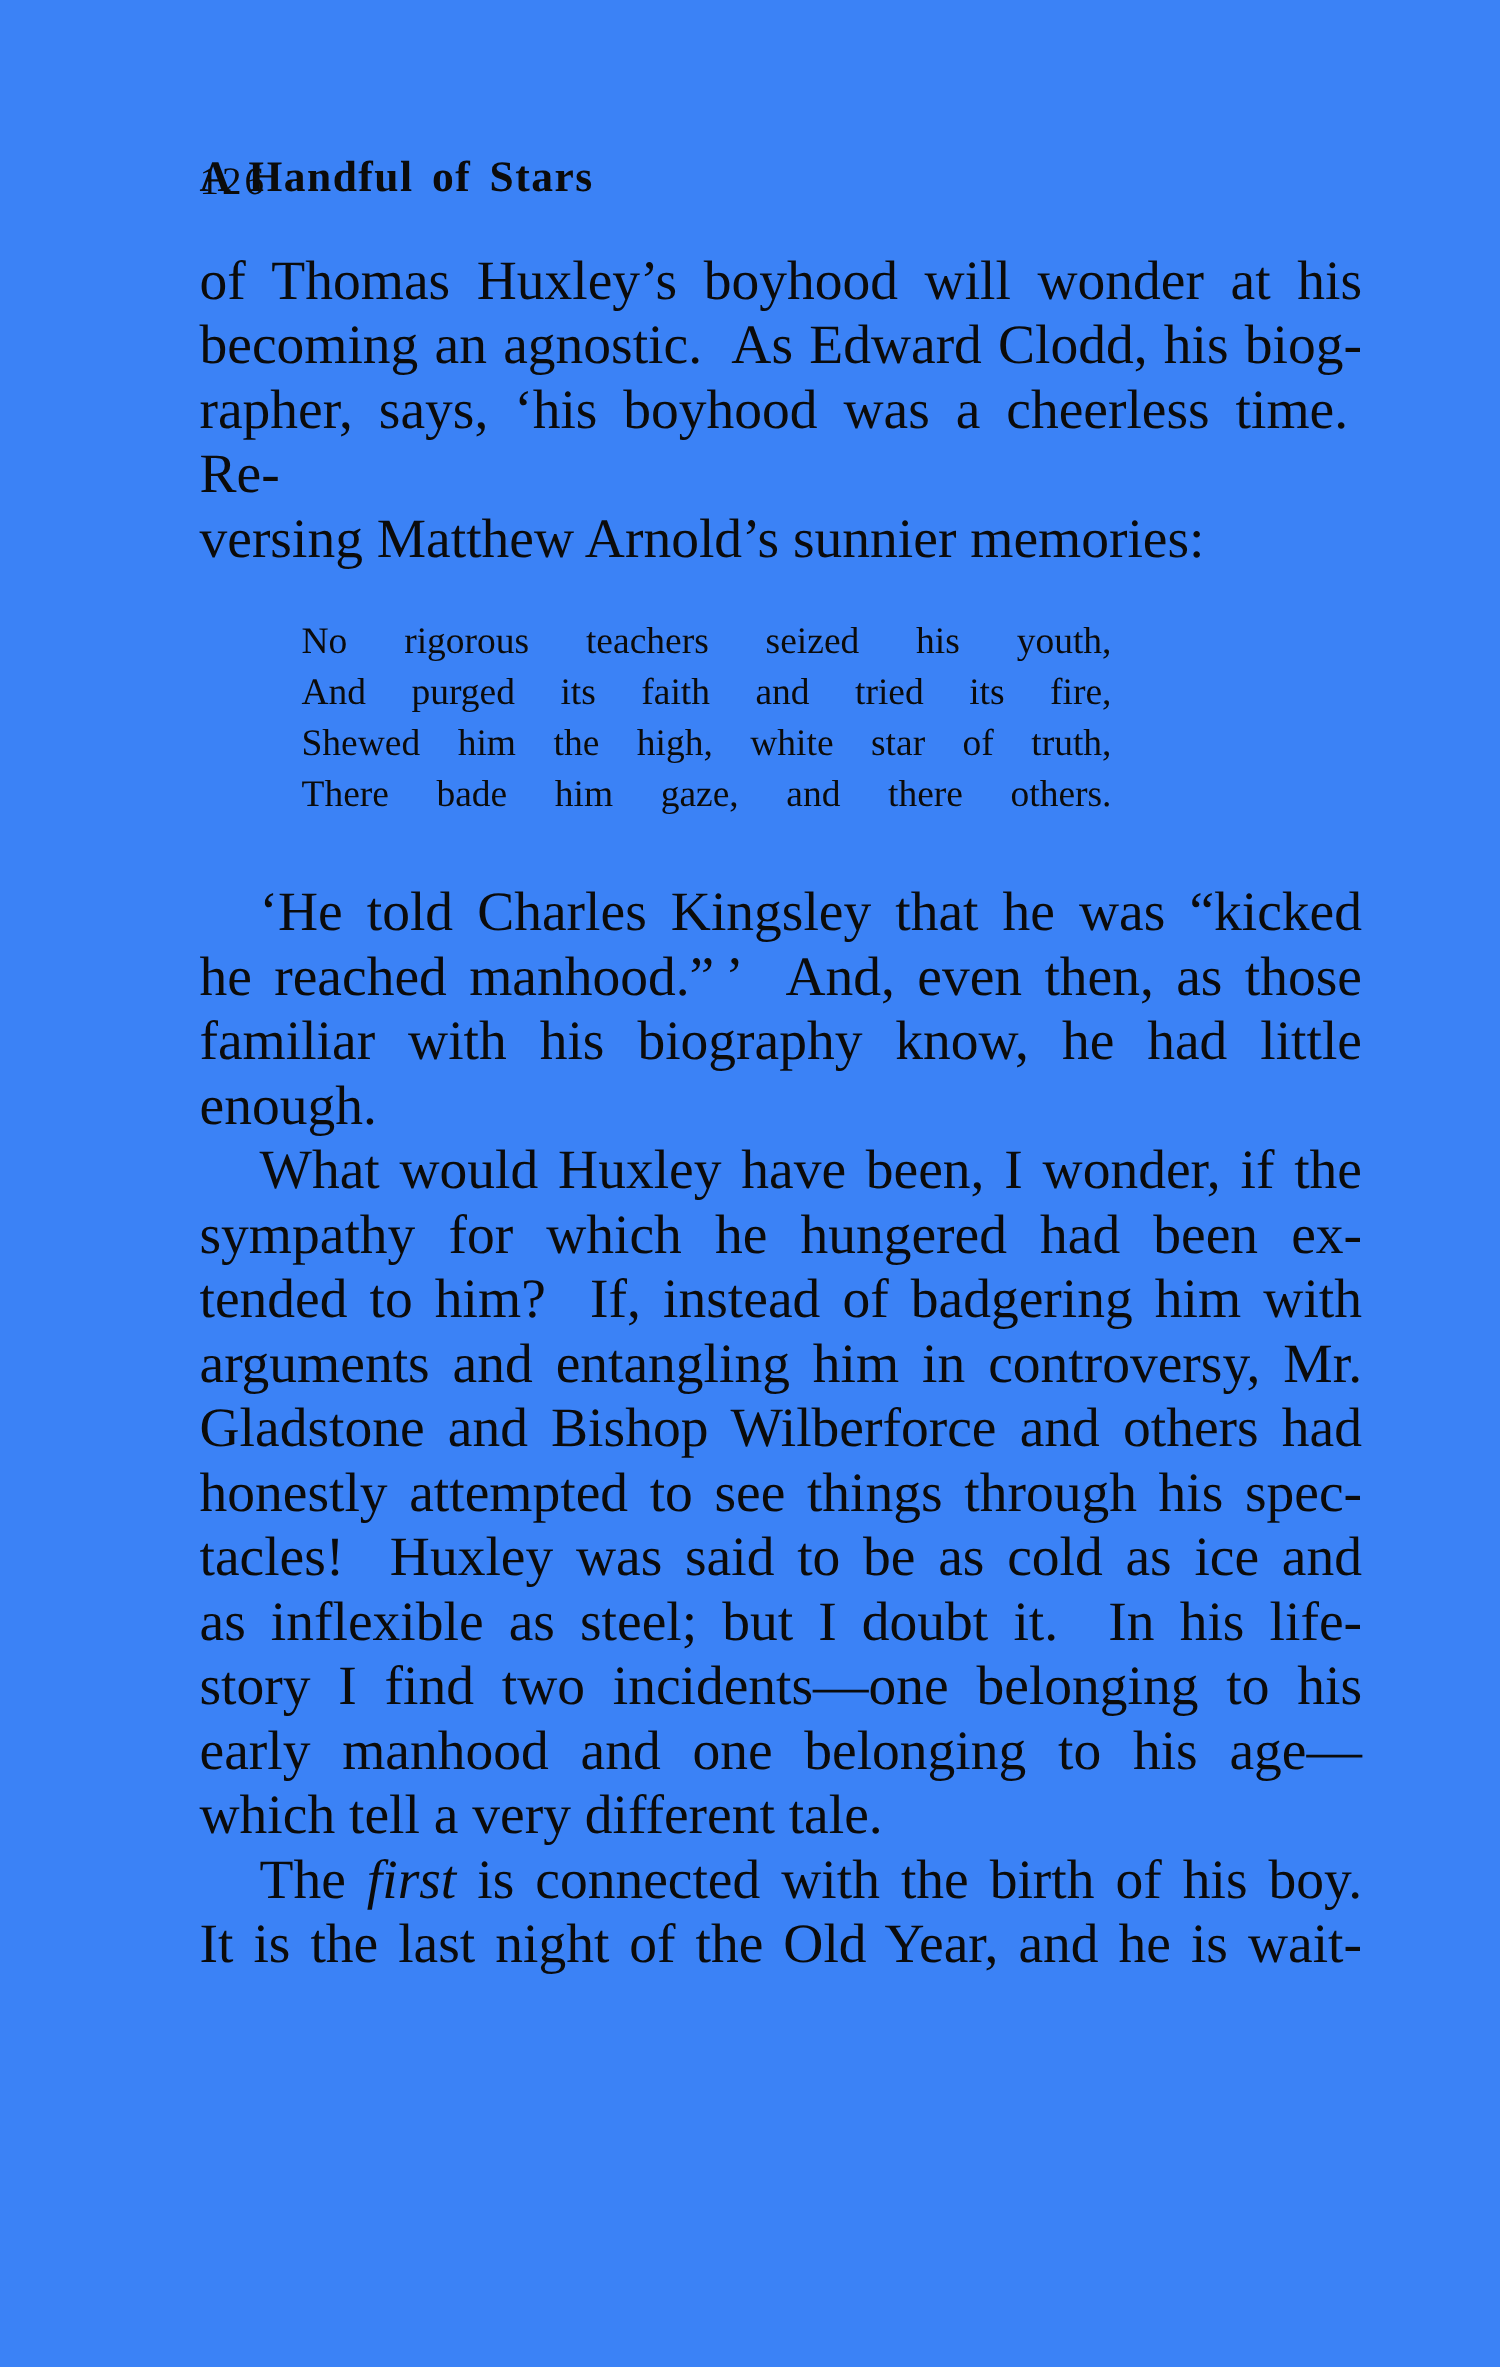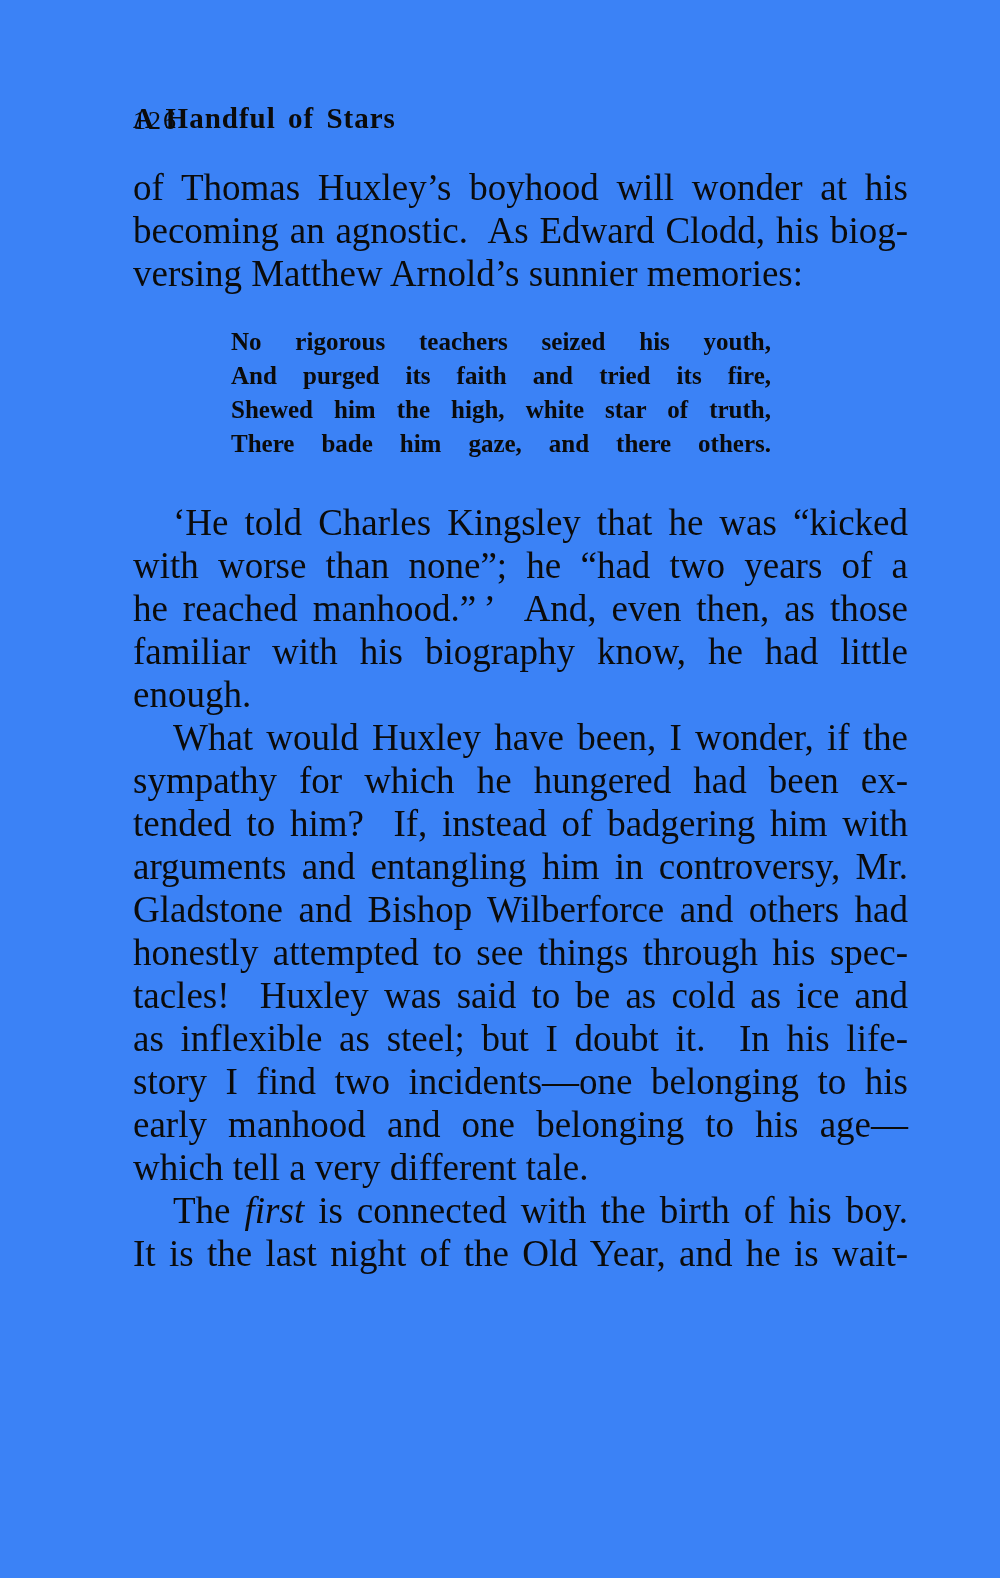--- a/index.html
+++ b/index.html
@@ -56,57 +56,57 @@
     text-align: justify;
     text-align-last: justify;
   }
   .para .line.ragged {
     text-align-last: left;
   }
   .para.indent .line:first-child {
     text-indent: 40px;
   }
   .poem {
-    margin: 30px 0 40px 98px;
+    margin: 30px 0 40px 68px;
     width: 540px;
     font-size: 25px;
     line-height: 34px;
-    font-weight: 700;
+    font-weight: 400;
   }
   .italic {
     font-style: italic;
   }
 </style>
 </head>
 <body>
 
 <div class="page">
   <div class="column">
 
     <div class="running-header">
       <span class="page-number">126</span>
       <span class="page-title">A Handful of Stars</span>
     </div>
 
     <div class="para">
         <div class="line">of Thomas Huxley’s boyhood will wonder at his</div>
         <div class="line">becoming an agnostic.&nbsp; As Edward Clodd, his biog-</div>
+        <div class="line">rapher, says, ‘his boyhood was a cheerless time.&nbsp; Re-</div>
         <div class="line ragged">versing Matthew Arnold’s sunnier memories:</div>
       </div>
 
     <div class="para poem">
         <div class="line">No rigorous teachers seized his youth,</div>
         <div class="line">And purged its faith and tried its fire,</div>
         <div class="line">Shewed him the high, white star of truth,</div>
         <div class="line">There bade him gaze, and there others.</div>
       </div>
 
     <div class="para indent">
         <div class="line">‘He told Charles Kingsley that he was “kicked</div>
-        <div class="line">with worse than none”; he “had two years of a</div>
         <div class="line">he reached manhood.” ’&nbsp; And, even then, as those</div>
         <div class="line">familiar with his biography know, he had little</div>
         <div class="line ragged">enough.</div>
       </div>
 
     <div class="para indent">
         <div class="line">What would Huxley have been, I wonder, if the</div>
         <div class="line">sympathy for which he hungered had been ex-</div>
         <div class="line">tended to him?&nbsp; If, instead of badgering him with</div>
         <div class="line">arguments and entangling him in controversy, Mr.</div>

